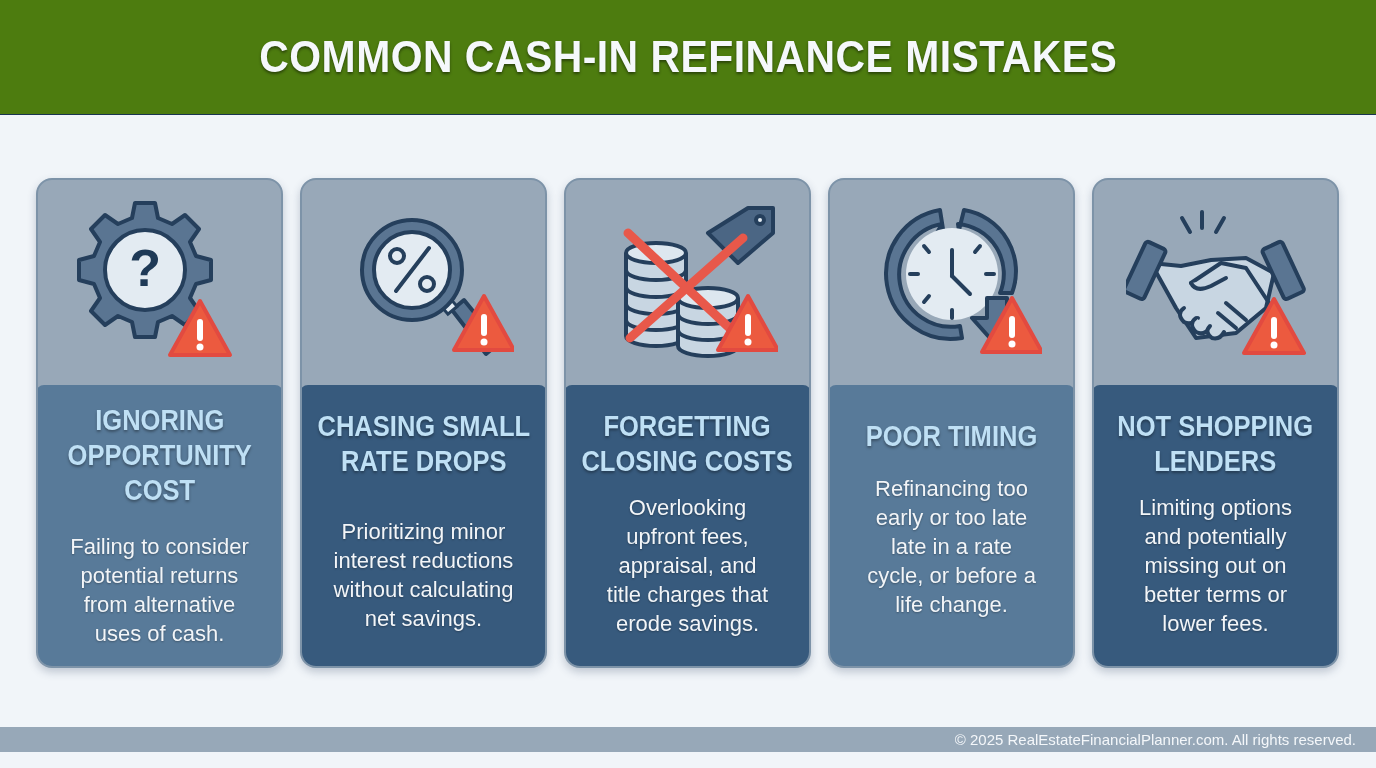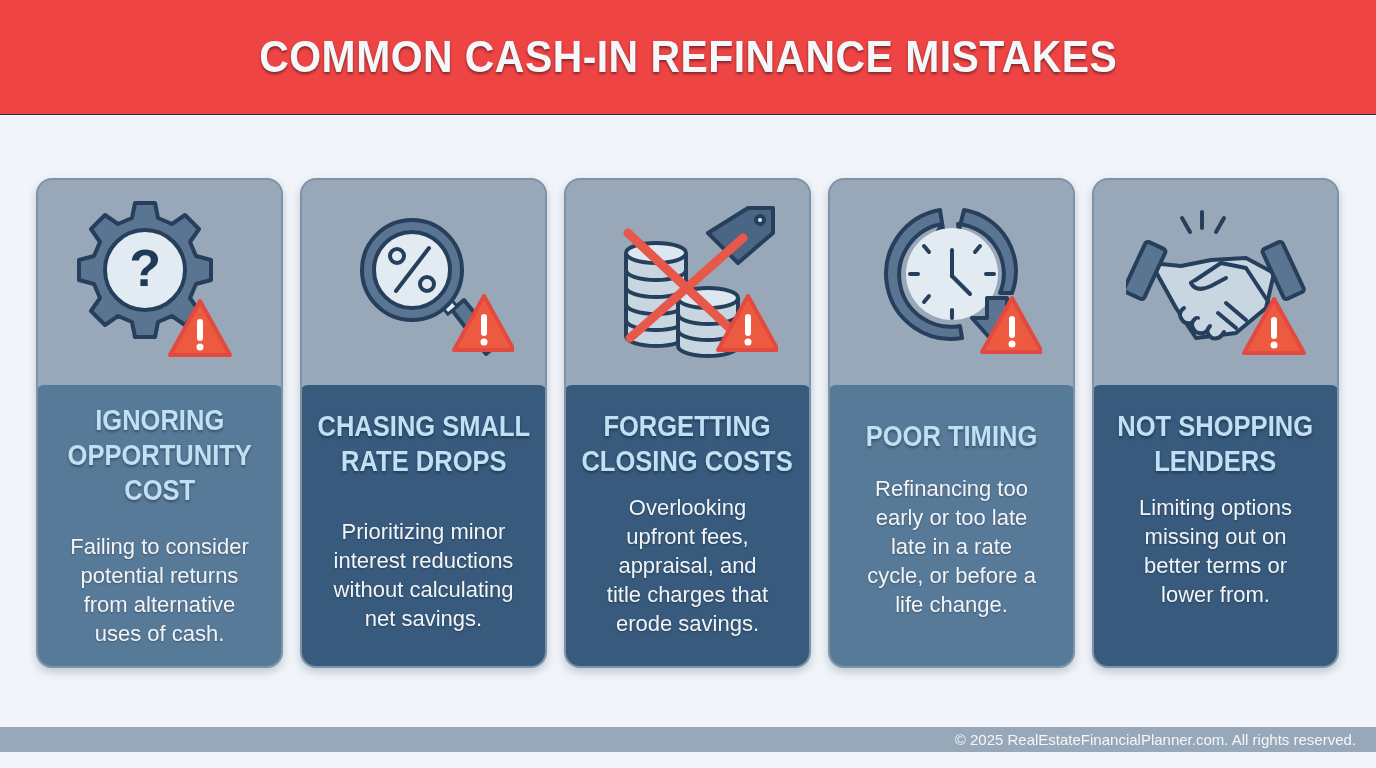--- a/index.html
+++ b/index.html
@@ -4,21 +4,21 @@
 <style>
   * { box-sizing: border-box; margin: 0; padding: 0; }
   html, body { width: 1376px; height: 768px; overflow: hidden; }
   body {
     background: #f1f5f9;
     font-family: "Liberation Sans", "DejaVu Sans", sans-serif;
     position: relative;
   }
   .header {
     position: absolute; left: 0; top: 0; width: 1376px; height: 115px;
-    background: #ef4444;
+    background: #4d7c0f;
     display: flex; align-items: center; justify-content: center;
     border-bottom: 1px solid #1a3450;
   }
   .header h1 {
     color: #f5f8fb;
     font-family: "Liberation Sans", sans-serif;
     font-weight: bold;
     font-size: 44px;
     letter-spacing: 0.5px;
     text-shadow: 0 2px 3px rgba(0,0,0,0.45);
@@ -260,23 +260,24 @@
         </g>
       </svg>
     </div>
     <div class="panel dark">
       <div class="title" style="margin-top:6px">
         <div>NOT SHOPPING</div>
         <div>LENDERS</div>
       </div>
       <div class="desc" style="margin-top:14px">
         <div>Limiting options</div>
+        <div>and potentially</div>
         <div>missing out on</div>
         <div>better terms or</div>
-        <div>lower from.</div>
+        <div>lower fees.</div>
       </div>
     </div>
   </div>
 
 </div>
 
 <div class="footer">
   <span>© 2025 RealEstateFinancialPlanner.com. All rights reserved.</span>
 </div>
 

